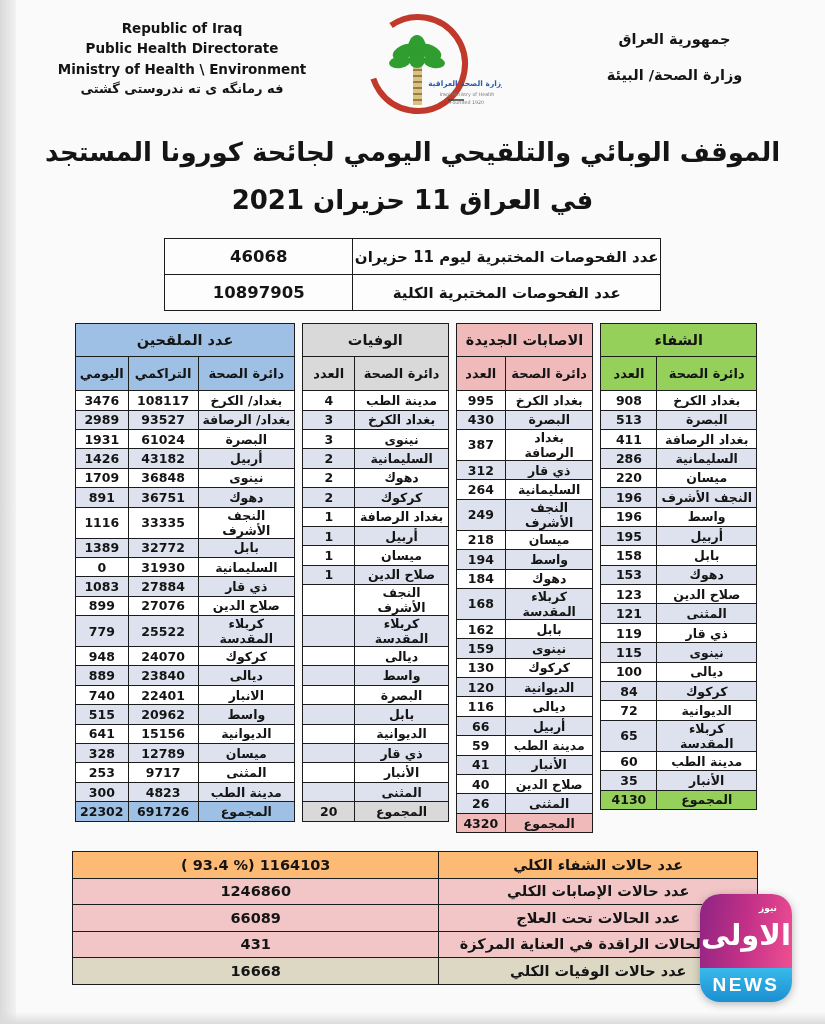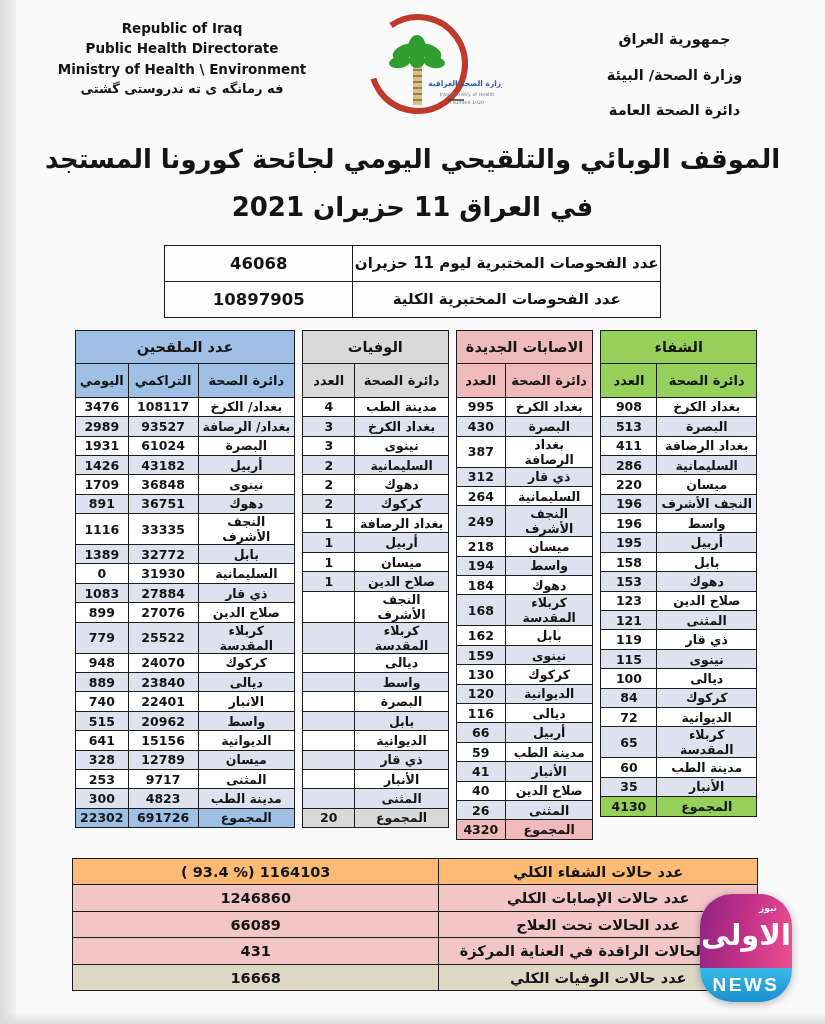--- a/index.html
+++ b/index.html
@@ -58,21 +58,21 @@
   .summary .sval   { width:53.5%; direction:ltr; }
   .s-green td { background:#fdba74; }
   .s-pink  td { background:#f2c6c6; }
   .s-tan   td { background:#ddd8c3; }
 
   
   .moh-logo svg { display:block; }
 
   
   .news-logo { position:absolute; left:700px; top:894px; width:92px; height:108px;
-               border-radius:32px; overflow:hidden; background:#fff;
+               border-radius:20px; overflow:hidden; background:#fff;
                box-shadow:0 2px 8px rgba(0,0,0,.28); }
   .nl-top { height:74px; background:linear-gradient(100deg,#8d2483 0%,#c13087 48%,#ef4f92 100%);
             display:flex; align-items:center; justify-content:center; position:relative; }
   .nl-ar { color:#fff; font-size:29px; font-weight:bold; line-height:1; padding-top:8px; }
   .nl-small { position:absolute; top:9px; right:15px; color:#fff; font-size:9px; font-weight:bold; }
   .nl-band { height:34px; background:linear-gradient(180deg,#39b9ea,#1b8fd0); color:#fff;
              display:flex; align-items:center; justify-content:center;
              font-weight:bold; font-size:19px; letter-spacing:2.5px;
              font-family:"Liberation Sans",sans-serif; }
 </style>
@@ -110,21 +110,20 @@
         <text x="115" y="76" text-anchor="middle" font-size="7.5" font-weight="bold" fill="#2a5caa" direction="rtl">وزارة الصحة العراقية</text>
         <text x="115" y="86" text-anchor="middle" font-size="4.8" fill="#7a7a7a">Iraqi Ministry of Health</text>
         <text x="115" y="94" text-anchor="middle" font-size="4.8" fill="#7a7a7a">Founded 1920</text>
         <line x1="96" y1="90" x2="112" y2="90" stroke="#444" stroke-width="1.6"></line>
       </svg>
     </div>
 
     <div class="hdr-right">
       <div>جمهورية العراق</div>
       <div>وزارة الصحة/ البيئة</div>
-      <div>دائرة الصحة العامة</div>
     </div>
   </div>
 
   <div class="title-block">
     <div>الموقف الوبائي والتلقيحي اليومي لجائحة كورونا المستجد</div>
     <div>في العراق 11  حزيران 2021</div>
   </div>
 
   <table class="tests">
     <tbody>

